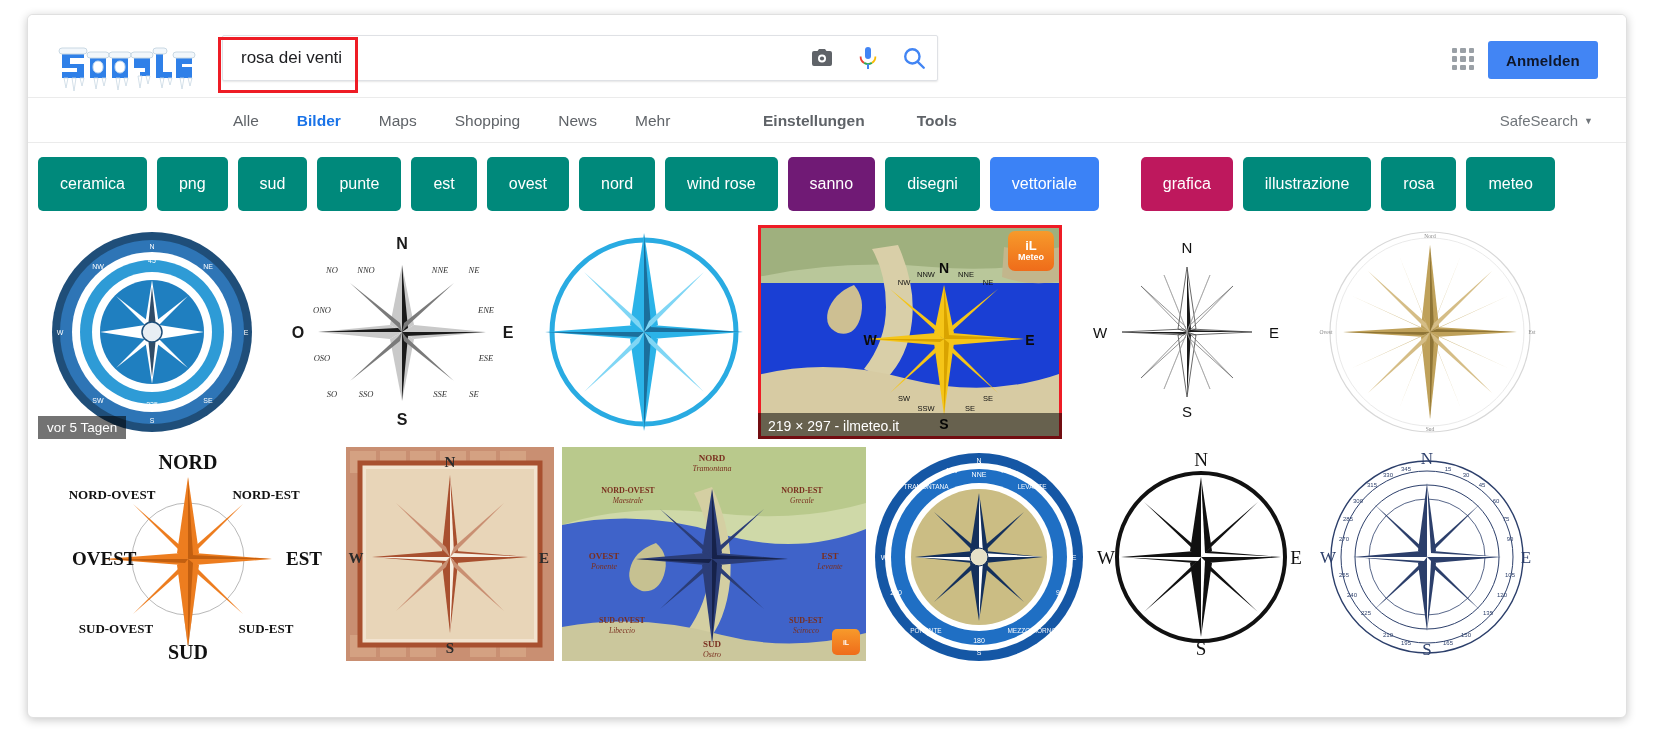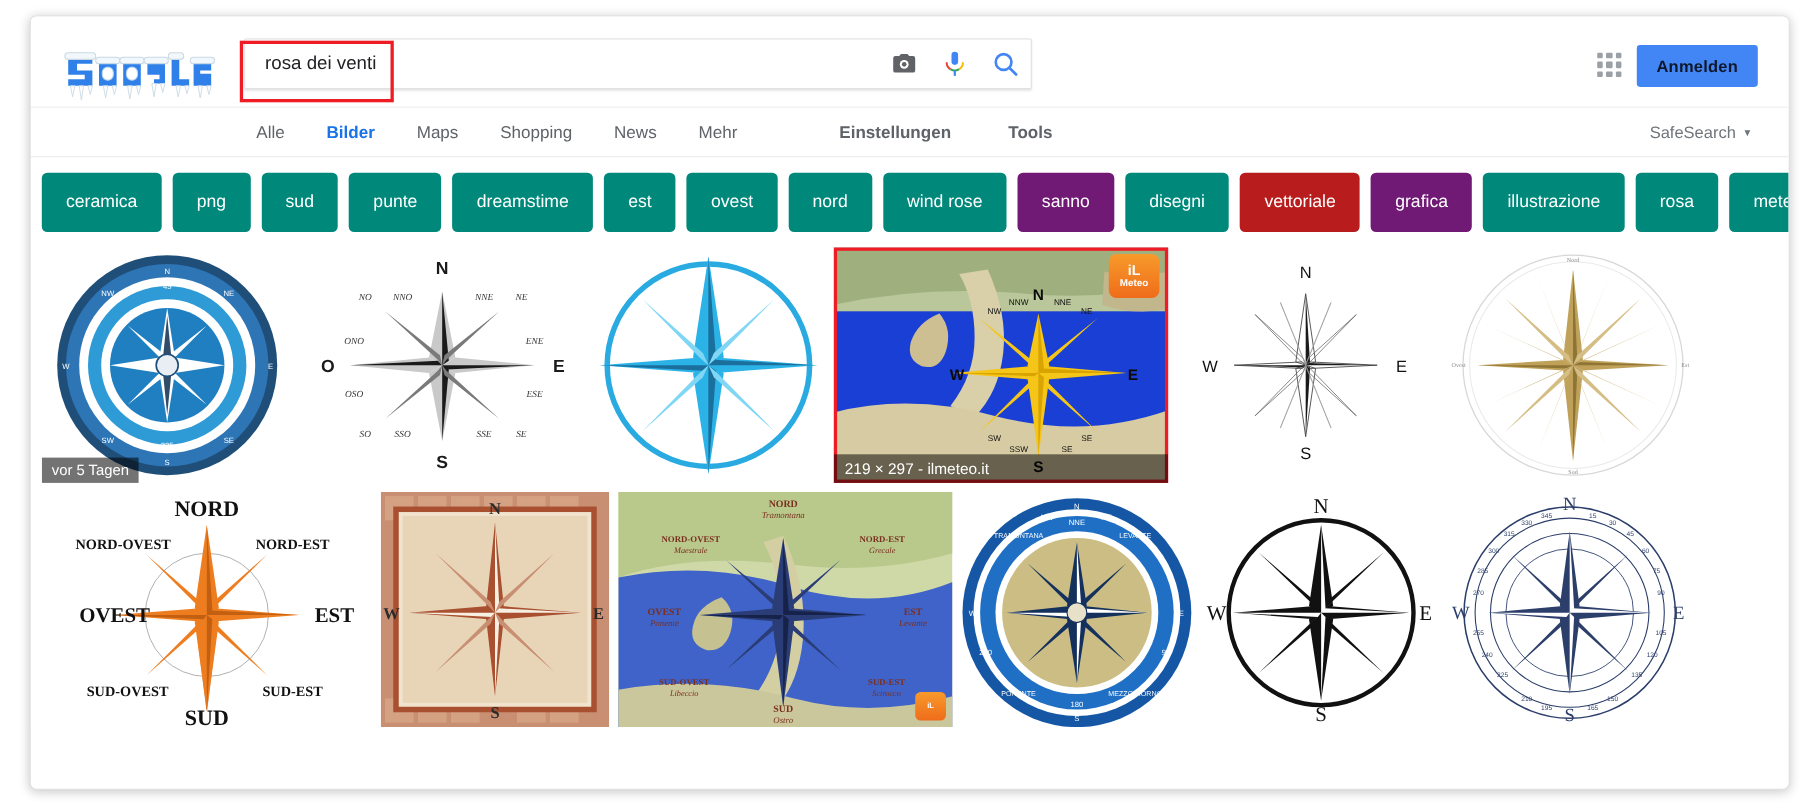--- a/index.html
+++ b/index.html
@@ -273,29 +273,28 @@
       <span>SafeSearch</span>
       <span class="caret">▼</span>
     </div>
   </div>
 
   <div id="chips">
     <div class="chip" style="background: rgb(0, 137, 123);">ceramica</div>
     <div class="chip" style="background: rgb(0, 137, 123);">png</div>
     <div class="chip" style="background: rgb(0, 137, 123);">sud</div>
     <div class="chip" style="background: rgb(0, 137, 123);">punte</div>
-    <div class="chip" style="background: rgb(0, 137, 123);">dreamstime</div>
     <div class="chip" style="background: rgb(0, 137, 123);">est</div>
     <div class="chip" style="background: rgb(0, 137, 123);">ovest</div>
     <div class="chip" style="background: rgb(0, 137, 123);">nord</div>
     <div class="chip" style="background: rgb(0, 137, 123);">wind rose</div>
     <div class="chip" style="background: #701a75; text-align: right;">sanno</div>
     <div class="chip" style="background: rgb(0, 137, 123);">disegni</div>
-    <div class="chip" style="background: #b91c1c;">vettoriale</div>
-    <div class="chip" style="background: #701a75;">grafica</div>
+    <div class="chip" style="background: #3b82f6;">vettoriale</div>
+    <div class="chip" style="background: #be185d; margin-left: 32px;">grafica</div>
     <div class="chip" style="background: rgb(0, 137, 123);">illustrazione</div>
     <div class="chip" style="background: rgb(0, 137, 123);">rosa</div>
     <div class="chip" style="background: rgb(0, 137, 123);">meteo</div>
   </div>
 
   <div id="results">
 
     <div class="row">
 
       <div class="tile" style="width:228px;height:214px;background:#fff">

